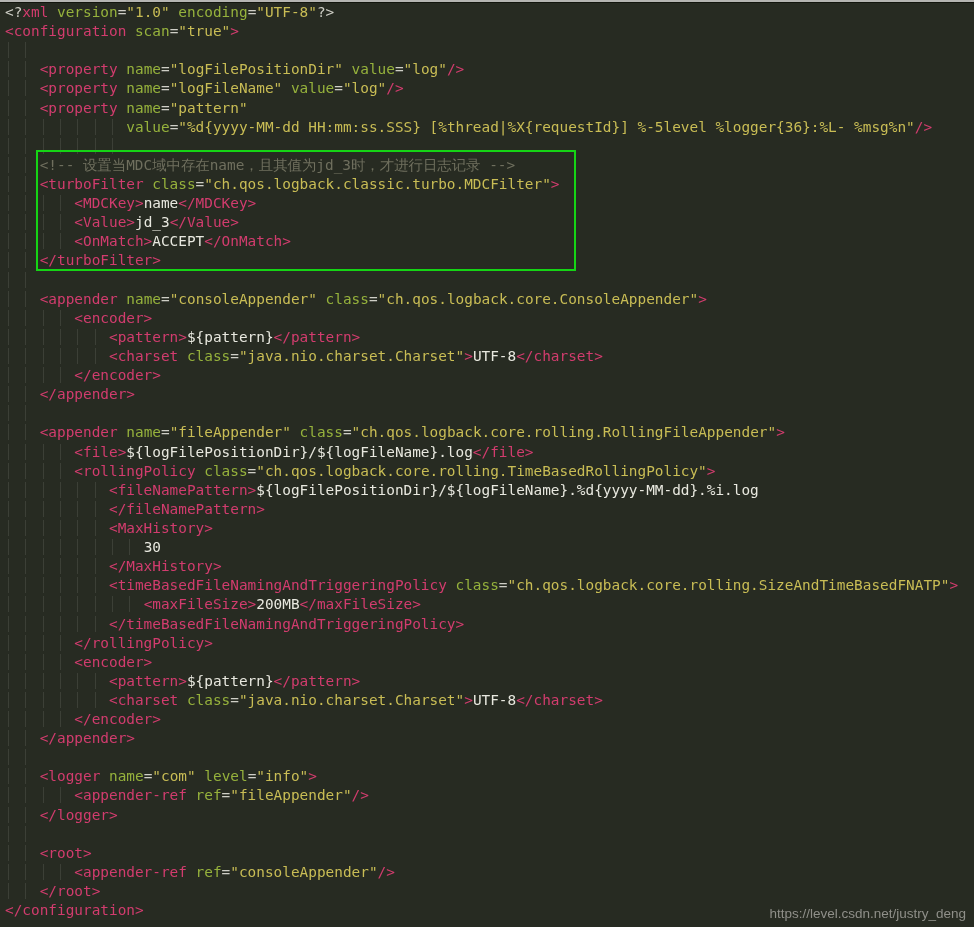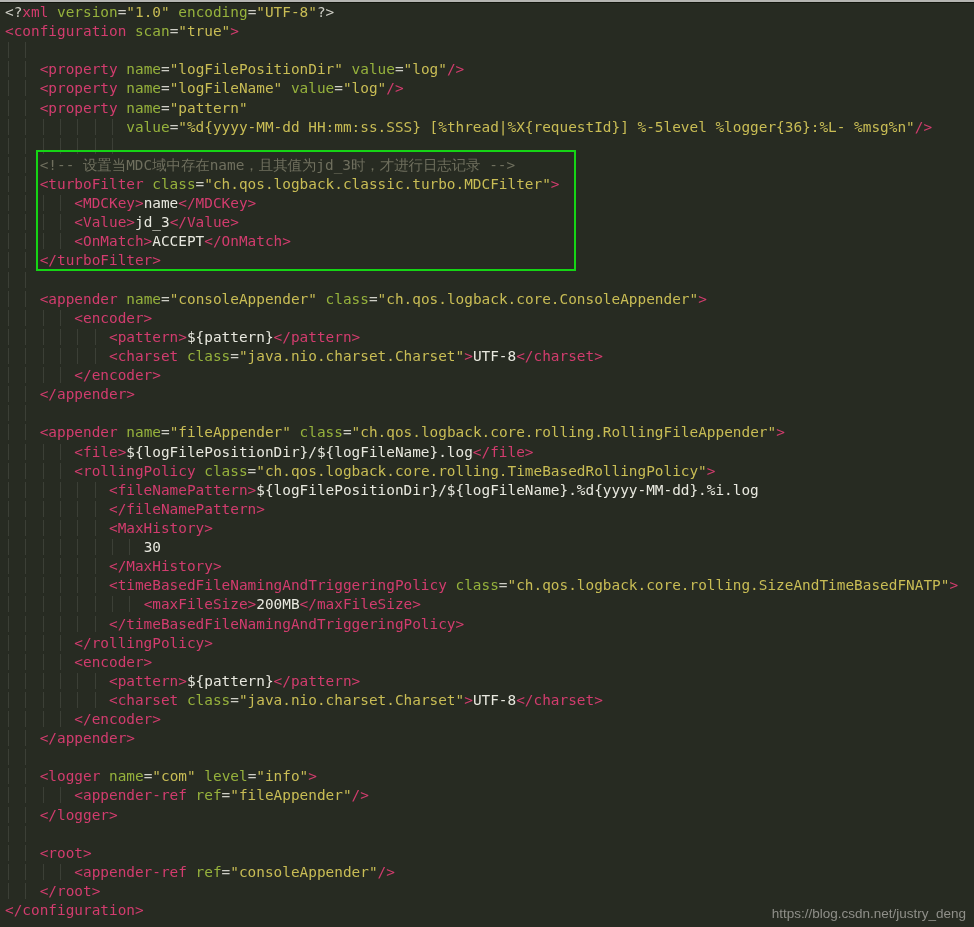--- a/index.html
+++ b/index.html
@@ -39,14 +39,14 @@
     color:var(--c-watermark,#8f8f89); z-index:2;
   }
 </style>
 </head>
 <body>
 
 <div class="screen">
   <div class="edge-top"></div>
   <div class="code" id="code"><div class="line"><span class="tk-P">&lt;?</span><span class="tk-T">xml</span><span class="tk-A"> version</span><span class="tk-P">=</span><span class="tk-V">"1.0"</span><span class="tk-A"> encoding</span><span class="tk-P">=</span><span class="tk-V">"UTF-8"</span><span class="tk-P">?&gt;</span></div><div class="line"><span class="tk-T">&lt;configuration</span><span class="tk-A"> scan</span><span class="tk-P">=</span><span class="tk-V">"true"</span><span class="tk-T">&gt;</span></div><div class="line"><span class="tk-ws">    </span></div><div class="line"><span class="tk-ws">    </span><span class="tk-T">&lt;property</span><span class="tk-A"> name</span><span class="tk-P">=</span><span class="tk-V">"logFilePositionDir"</span><span class="tk-A"> value</span><span class="tk-P">=</span><span class="tk-V">"log"</span><span class="tk-T">/&gt;</span></div><div class="line"><span class="tk-ws">    </span><span class="tk-T">&lt;property</span><span class="tk-A"> name</span><span class="tk-P">=</span><span class="tk-V">"logFileName"</span><span class="tk-A"> value</span><span class="tk-P">=</span><span class="tk-V">"log"</span><span class="tk-T">/&gt;</span></div><div class="line"><span class="tk-ws">    </span><span class="tk-T">&lt;property</span><span class="tk-A"> name</span><span class="tk-P">=</span><span class="tk-V">"pattern"</span></div><div class="line"><span class="tk-ws">              </span><span class="tk-A">value</span><span class="tk-P">=</span><span class="tk-V">"%d{yyyy-MM-dd HH:mm:ss.SSS} [%thread|%X{requestId}] %-5level %logger{36}:%L- %msg%n"</span><span class="tk-T">/&gt;</span></div><div class="line"><span class="tk-ws">              </span></div><div class="line"><span class="tk-ws">    </span><span class="tk-C">&lt;!-- 设置当MDC域中存在name，且其值为jd_3时，才进行日志记录 --&gt;</span></div><div class="line"><span class="tk-ws">    </span><span class="tk-T">&lt;turboFilter</span><span class="tk-A"> class</span><span class="tk-P">=</span><span class="tk-V">"ch.qos.logback.classic.turbo.MDCFilter"</span><span class="tk-T">&gt;</span></div><div class="line"><span class="tk-ws">        </span><span class="tk-T">&lt;MDCKey&gt;</span><span class="tk-W">name</span><span class="tk-T">&lt;/MDCKey&gt;</span></div><div class="line"><span class="tk-ws">        </span><span class="tk-T">&lt;Value&gt;</span><span class="tk-W">jd_3</span><span class="tk-T">&lt;/Value&gt;</span></div><div class="line"><span class="tk-ws">        </span><span class="tk-T">&lt;OnMatch&gt;</span><span class="tk-W">ACCEPT</span><span class="tk-T">&lt;/OnMatch&gt;</span></div><div class="line"><span class="tk-ws">    </span><span class="tk-T">&lt;/turboFilter&gt;</span></div><div class="line"><span class="tk-ws">    </span></div><div class="line"><span class="tk-ws">    </span><span class="tk-T">&lt;appender</span><span class="tk-A"> name</span><span class="tk-P">=</span><span class="tk-V">"consoleAppender"</span><span class="tk-A"> class</span><span class="tk-P">=</span><span class="tk-V">"ch.qos.logback.core.ConsoleAppender"</span><span class="tk-T">&gt;</span></div><div class="line"><span class="tk-ws">        </span><span class="tk-T">&lt;encoder&gt;</span></div><div class="line"><span class="tk-ws">            </span><span class="tk-T">&lt;pattern&gt;</span><span class="tk-W">${pattern}</span><span class="tk-T">&lt;/pattern&gt;</span></div><div class="line"><span class="tk-ws">            </span><span class="tk-T">&lt;charset</span><span class="tk-A"> class</span><span class="tk-P">=</span><span class="tk-V">"java.nio.charset.Charset"</span><span class="tk-T">&gt;</span><span class="tk-W">UTF-8</span><span class="tk-T">&lt;/charset&gt;</span></div><div class="line"><span class="tk-ws">        </span><span class="tk-T">&lt;/encoder&gt;</span></div><div class="line"><span class="tk-ws">    </span><span class="tk-T">&lt;/appender&gt;</span></div><div class="line"><span class="tk-ws">    </span></div><div class="line"><span class="tk-ws">    </span><span class="tk-T">&lt;appender</span><span class="tk-A"> name</span><span class="tk-P">=</span><span class="tk-V">"fileAppender"</span><span class="tk-A"> class</span><span class="tk-P">=</span><span class="tk-V">"ch.qos.logback.core.rolling.RollingFileAppender"</span><span class="tk-T">&gt;</span></div><div class="line"><span class="tk-ws">        </span><span class="tk-T">&lt;file&gt;</span><span class="tk-W">${logFilePositionDir}/${logFileName}.log</span><span class="tk-T">&lt;/file&gt;</span></div><div class="line"><span class="tk-ws">        </span><span class="tk-T">&lt;rollingPolicy</span><span class="tk-A"> class</span><span class="tk-P">=</span><span class="tk-V">"ch.qos.logback.core.rolling.TimeBasedRollingPolicy"</span><span class="tk-T">&gt;</span></div><div class="line"><span class="tk-ws">            </span><span class="tk-T">&lt;fileNamePattern&gt;</span><span class="tk-W">${logFilePositionDir}/${logFileName}.%d{yyyy-MM-dd}.%i.log</span></div><div class="line"><span class="tk-ws">            </span><span class="tk-T">&lt;/fileNamePattern&gt;</span></div><div class="line"><span class="tk-ws">            </span><span class="tk-T">&lt;MaxHistory&gt;</span></div><div class="line"><span class="tk-ws">                </span><span class="tk-W">30</span></div><div class="line"><span class="tk-ws">            </span><span class="tk-T">&lt;/MaxHistory&gt;</span></div><div class="line"><span class="tk-ws">            </span><span class="tk-T">&lt;timeBasedFileNamingAndTriggeringPolicy</span><span class="tk-A"> class</span><span class="tk-P">=</span><span class="tk-V">"ch.qos.logback.core.rolling.SizeAndTimeBasedFNATP"</span><span class="tk-T">&gt;</span></div><div class="line"><span class="tk-ws">                </span><span class="tk-T">&lt;maxFileSize&gt;</span><span class="tk-W">200MB</span><span class="tk-T">&lt;/maxFileSize&gt;</span></div><div class="line"><span class="tk-ws">            </span><span class="tk-T">&lt;/timeBasedFileNamingAndTriggeringPolicy&gt;</span></div><div class="line"><span class="tk-ws">        </span><span class="tk-T">&lt;/rollingPolicy&gt;</span></div><div class="line"><span class="tk-ws">        </span><span class="tk-T">&lt;encoder&gt;</span></div><div class="line"><span class="tk-ws">            </span><span class="tk-T">&lt;pattern&gt;</span><span class="tk-W">${pattern}</span><span class="tk-T">&lt;/pattern&gt;</span></div><div class="line"><span class="tk-ws">            </span><span class="tk-T">&lt;charset</span><span class="tk-A"> class</span><span class="tk-P">=</span><span class="tk-V">"java.nio.charset.Charset"</span><span class="tk-T">&gt;</span><span class="tk-W">UTF-8</span><span class="tk-T">&lt;/charset&gt;</span></div><div class="line"><span class="tk-ws">        </span><span class="tk-T">&lt;/encoder&gt;</span></div><div class="line"><span class="tk-ws">    </span><span class="tk-T">&lt;/appender&gt;</span></div><div class="line"><span class="tk-ws">    </span></div><div class="line"><span class="tk-ws">    </span><span class="tk-T">&lt;logger</span><span class="tk-A"> name</span><span class="tk-P">=</span><span class="tk-V">"com"</span><span class="tk-A"> level</span><span class="tk-P">=</span><span class="tk-V">"info"</span><span class="tk-T">&gt;</span></div><div class="line"><span class="tk-ws">        </span><span class="tk-T">&lt;appender-ref</span><span class="tk-A"> ref</span><span class="tk-P">=</span><span class="tk-V">"fileAppender"</span><span class="tk-T">/&gt;</span></div><div class="line"><span class="tk-ws">    </span><span class="tk-T">&lt;/logger&gt;</span></div><div class="line"><span class="tk-ws">    </span></div><div class="line"><span class="tk-ws">    </span><span class="tk-T">&lt;root&gt;</span></div><div class="line"><span class="tk-ws">        </span><span class="tk-T">&lt;appender-ref</span><span class="tk-A"> ref</span><span class="tk-P">=</span><span class="tk-V">"consoleAppender"</span><span class="tk-T">/&gt;</span></div><div class="line"><span class="tk-ws">    </span><span class="tk-T">&lt;/root&gt;</span></div><div class="line"><span class="tk-T">&lt;/configuration&gt;</span></div></div>
   <div class="hl-box"></div>
-  <div class="watermark">https://blog.csdn.net/justry_deng</div>
+  <div class="watermark">https://level.csdn.net/justry_deng</div>
 </div>
 
 </body></html>

